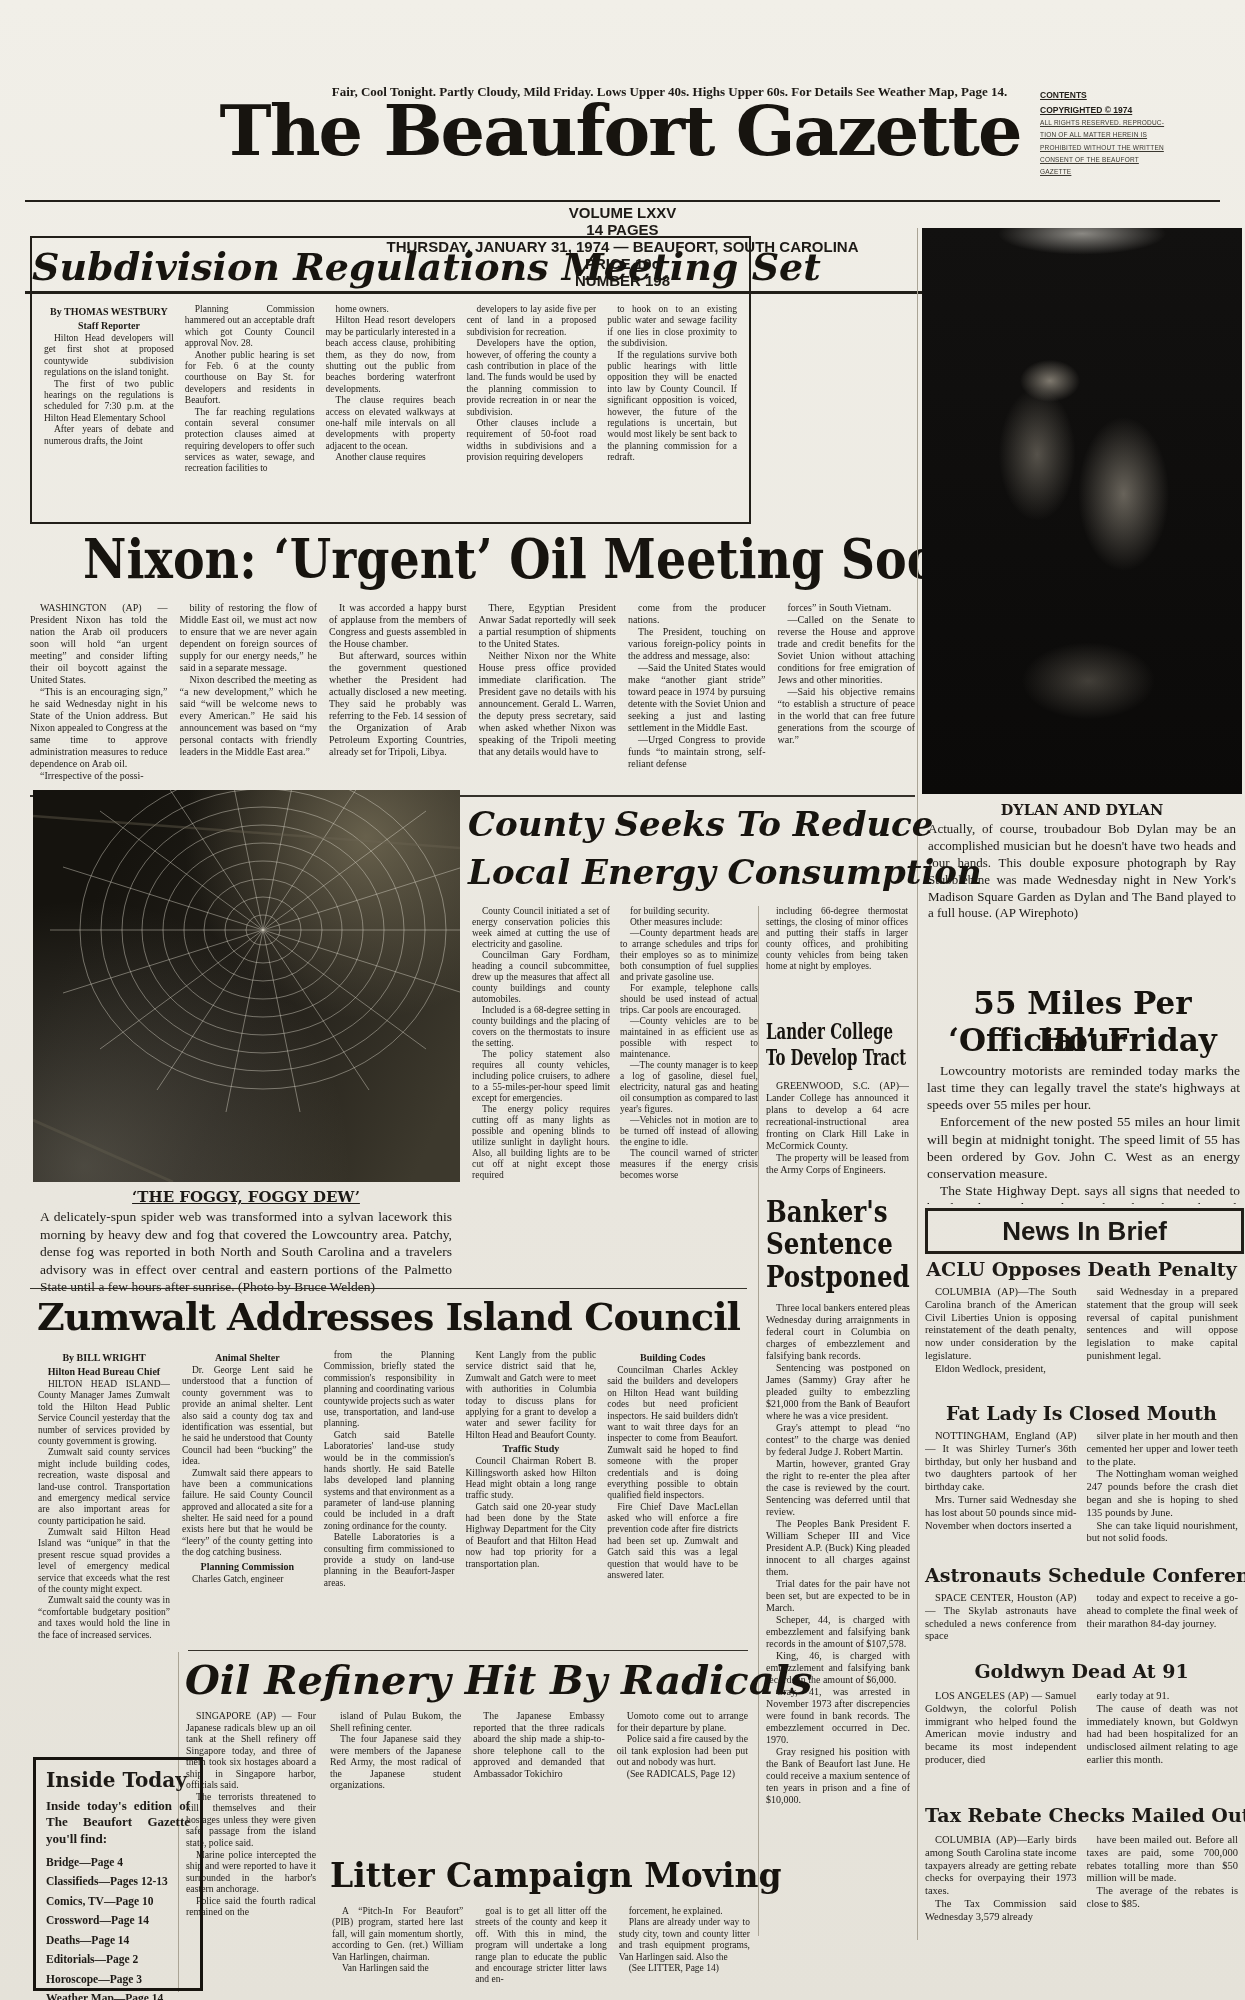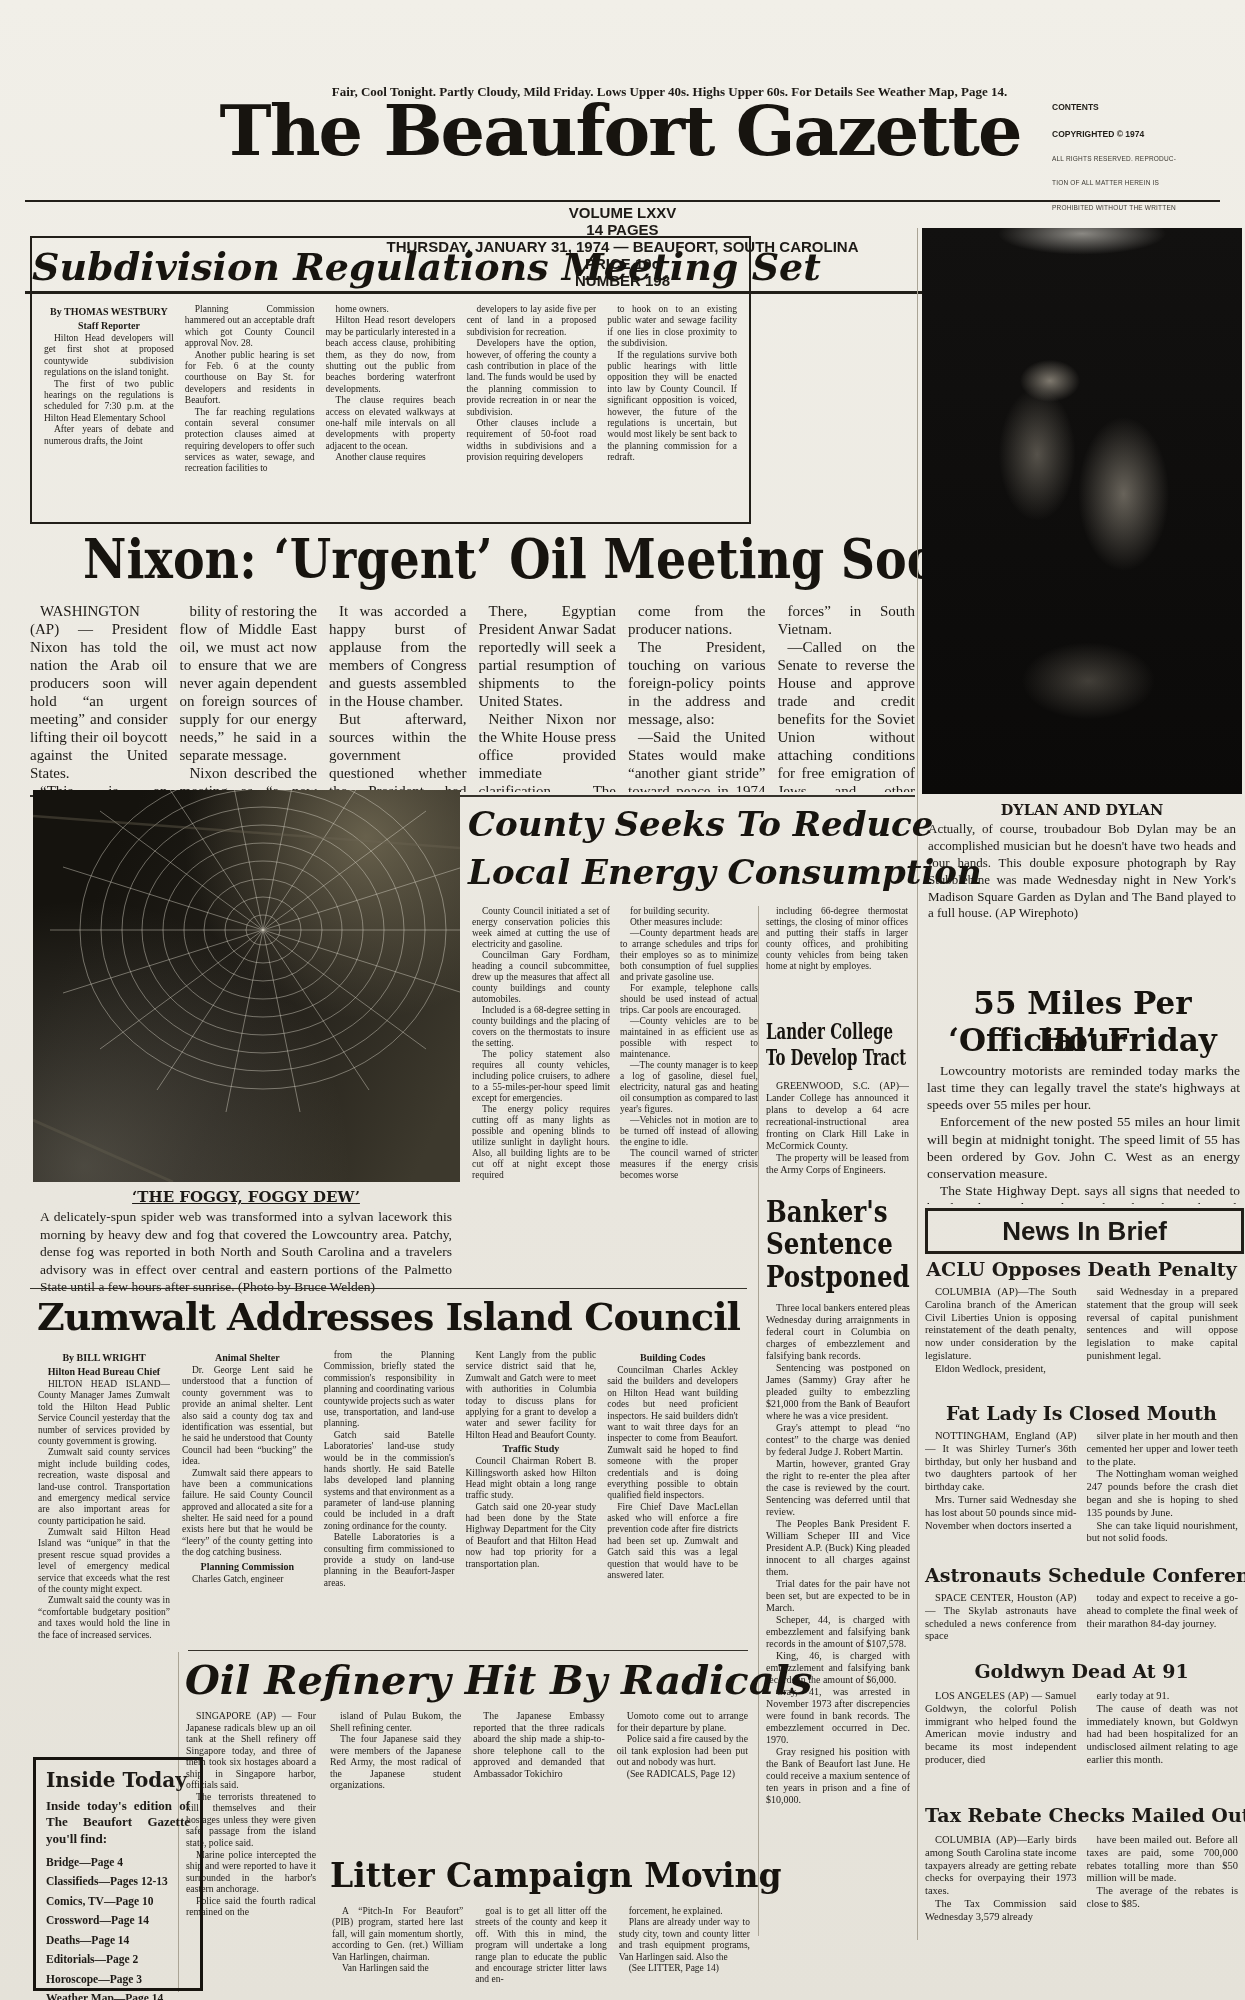--- a/index.html
+++ b/index.html
@@ -11,29 +11,29 @@
   .hl{font-family:"DejaVu Serif",serif;font-weight:bold;color:#17140f;}
   .nowrap{white-space:nowrap;}
   .it{font-style:italic;}
   .rule{position:absolute;background:#35322b;}
   .vrule{position:absolute;width:1px;background:#aaa495;}
   .cols{position:absolute;display:flex;}
   .col{flex:1;text-align:justify;overflow:hidden;}
   .col p{margin:0;text-indent:10px;}
   .col h4{margin:2px 0 1px;font-size:10px;text-align:center;font-weight:bold;font-family:"Liberation Serif",serif;}
   .fs-body{font-size:9.5px;line-height:1.2;}
-  .fs-nixon{font-size:15px;line-height:1.2;}
+  .fs-nixon{font-size:10px;line-height:1.2;}
   .fs-county{font-size:9.5px;line-height:1.16;}
   .fs-oil{font-size:9.8px;line-height:1.18;}
   .fs-nib{font-size:10.5px;line-height:1.22;}
   .gap10{gap:10px;} .gap11{gap:11px;} .gap12{gap:12px;}
   .weather{font-size:13px;font-weight:bold;padding-left:47px;}
   .masthead{font-size:70px;letter-spacing:-2px;line-height:1;}
   .copyright{font-size:8px;line-height:1.25;font-family:"Liberation Sans",sans-serif;color:#3a372f;}
-  .copyright p{margin:16px;}
+  .copyright p{margin:4px;text-decoration:underline;}
   .copyright .top p{font-weight:bold;font-size:8.5px;color:#24211b;}
   .copyright .small p{font-size:6.5px;letter-spacing:.2px;}
   .dateline{display:flex;justify-content:space-between;align-items:center;
             border-top:2px solid #221f19;border-bottom:3px solid #221f19;
             font-family:"Liberation Sans",sans-serif;font-weight:bold;font-size:15px;padding:2px 6px;}
   .subbox{border:2px solid #221f19;}
   .capt-title{font-family:"DejaVu Serif",serif;font-weight:bold;font-size:14.5px;text-align:center;}
   .capt{font-size:13px;line-height:1.3;text-align:justify;}
   .m55 p{margin:0;text-indent:13px;font-size:13.5px;line-height:1.27;text-align:justify;}
   .nibbox{border:3px solid #221f19;display:flex;align-items:center;justify-content:center;

